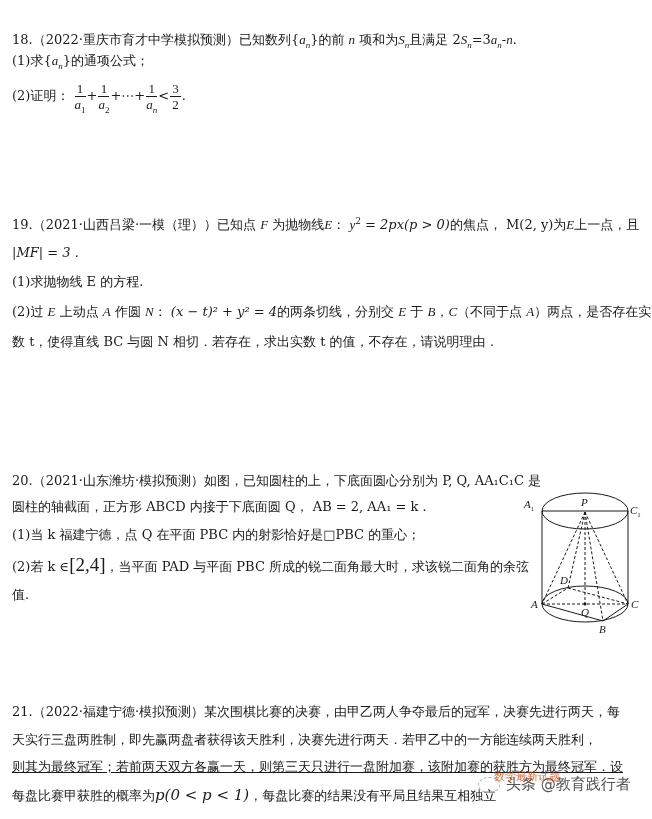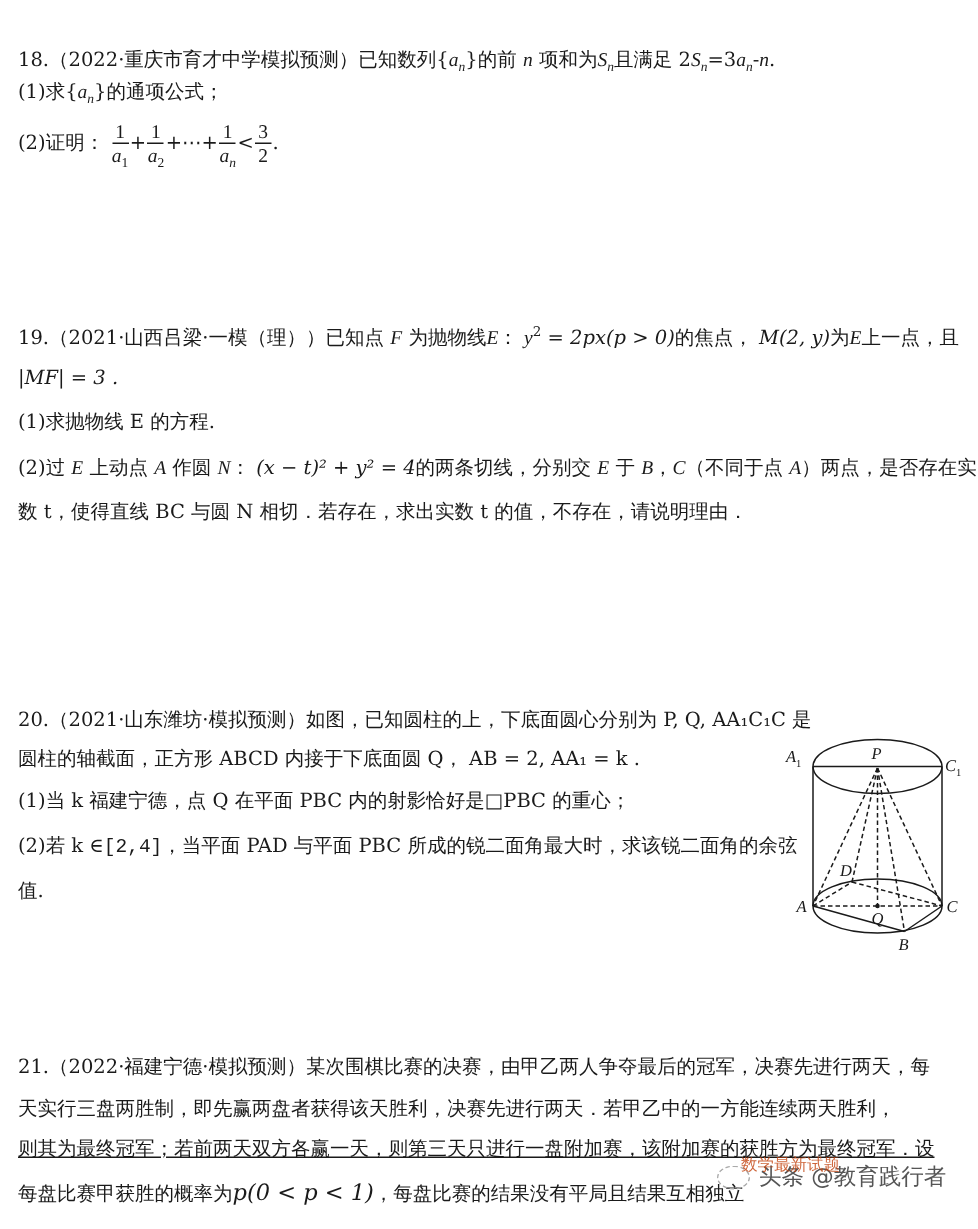--- a/index.html
+++ b/index.html
@@ -7,42 +7,42 @@
     width: 652px; height: 819px; position: relative; overflow: hidden;
     font-family: "DejaVu Serif", "Liberation Serif", serif;
     color: #1a1a1a; font-size: 13px;
   }
   .line { position: absolute; left: 12px; white-space: nowrap; line-height: 18px; font-size: 13px; }
   i.v { font-style: italic; font-family: "Liberation Serif", "DejaVu Serif", serif; }
   sub, sup { font-size: 9px; line-height: 0; }
   .frac { display: inline-block; vertical-align: middle; text-align: center; margin: 0 1px; font-family: "Liberation Serif", serif; }
   .frac .num { display: block; border-bottom: 1px solid #1a1a1a; padding: 0 2px; line-height: 15px; font-size: 13px; }
   .frac .den { display: block; line-height: 15px; font-size: 13px; }
-  .big { font-size: 13px; font-family: Liberation Mono, monospace; }
+  .big { font-size: 19px; font-family: Liberation Serif, serif; }
   .figure { position: absolute; left: 520px; top: 476px; width: 130px; height: 160px; }
   .watermark { position: absolute; left: 478px; top: 775px; font-family: "DejaVu Sans", sans-serif; font-size: 15px; color: #555; white-space: nowrap; }
   .watermark .ghost { position: absolute; left: 16px; top: -6px; font-size: 11px; color: #c2410c; opacity: 0.8; }
   .wm-icon { display: inline-block; width: 20px; height: 14px; border: 1px dashed #aaa; border-radius: 50%; vertical-align: middle; margin-right: 6px; }
 </style>
 </head>
 <body>
 
 <div class="line" style="top:31px;">
   <span>18.</span><span>（2022·重庆市育才中学模拟预测）</span><span>已知数列{</span><i class="v">a<sub>n</sub></i><span>}的前</span> <i class="v">n</i> <span>项和为</span><i class="v">S<sub>n</sub></i><span>且满足 2</span><i class="v">S<sub>n</sub></i><span>=3</span><i class="v">a<sub>n</sub></i><span>-</span><i class="v">n</i><span>.</span>
 </div>
 <div class="line" style="top:52px;">
   <span>(1)</span><span>求{</span><i class="v">a<sub>n</sub></i><span>}的通项公式；</span>
 </div>
 <div class="line" style="top:78px; line-height:36px;">
   <span>(2)</span><span>证明：</span>
   <span class="frac"><span class="num">1</span><span class="den"><i class="v">a</i><sub>1</sub></span></span>+<span class="frac"><span class="num">1</span><span class="den"><i class="v">a</i><sub>2</sub></span></span>+⋯+<span class="frac"><span class="num">1</span><span class="den"><i class="v">a<sub>n</sub></i></span></span>&lt;<span class="frac"><span class="num">3</span><span class="den">2</span></span>.
 </div>
 
 <div class="line" style="top:216px;">
-  <span>19.</span><span>（2021·山西吕梁·一模（理））</span><span>已知点</span> <i class="v">F</i> <span>为抛物线</span><i class="v">E</i><span>：</span> <i class="v">y</i><sup>2</sup> <span class="v" style="font-style:italic">= 2px(p &gt; 0)</span><span>的焦点，</span> <span class="v" style="font-style:italic">M(2, y)</span><span>为</span><i class="v">E</i><span>上一点，且</span>
+  <span>19.</span><span>（2021·山西吕梁·一模（理））</span><span>已知点</span> <i class="v">F</i> <span>为抛物线</span><i class="v">E</i><span>：</span> <i class="v">y</i><sup>2</sup> <span class="v" style="font-style:italic">= 2px(p &gt; 0)</span><span>的焦点，</span> <span class="v" style="">M(2, y)</span><span>为</span><i class="v">E</i><span>上一点，且</span>
 </div>
 <div class="line" style="top:244px; font-style:italic;">|MF| = 3 .</div>
 <div class="line" style="top:273px;">
   <span>(1)</span><span>求抛物线 E 的方程.</span>
 </div>
 <div class="line" style="top:303px;">
   <span>(2)</span><span>过</span> <i class="v">E</i> <span>上动点</span> <i class="v">A</i> <span>作圆</span> <i class="v">N</i>： <span style="font-style:italic">(x − t)² + y² = 4</span><span>的两条切线，分别交</span> <i class="v">E</i> <span>于</span> <i class="v">B</i><span>，</span><i class="v">C</i><span>（不同于点</span> <i class="v">A</i><span>）两点，是否存在实</span>
 </div>
 <div class="line" style="top:333px;">数 t，使得直线 BC 与圆 N 相切．若存在，求出实数 t 的值，不存在，请说明理由．</div>
 

